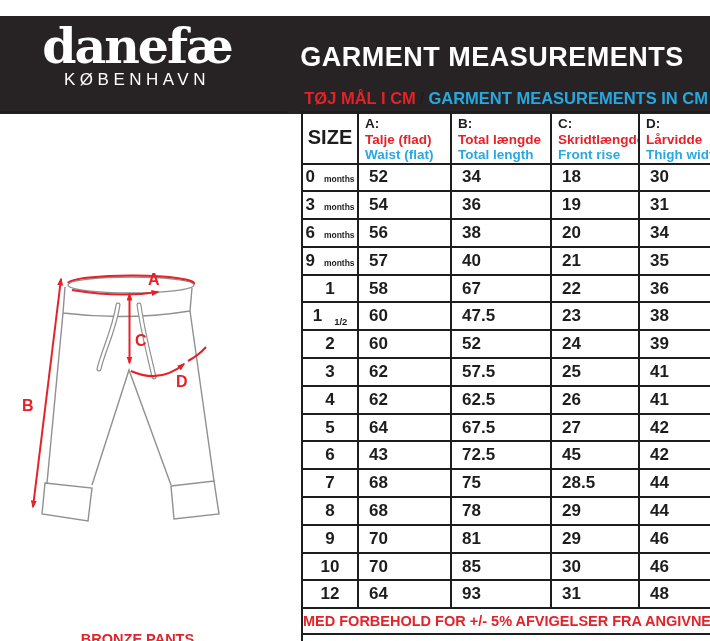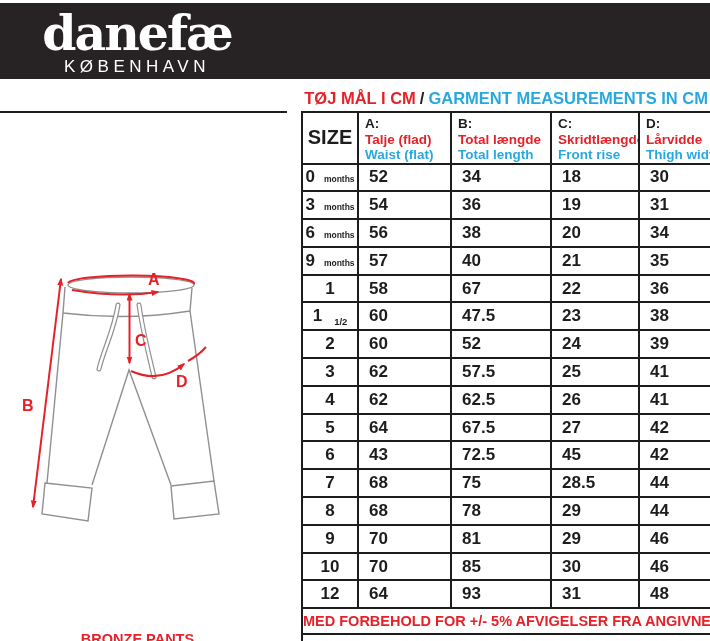--- a/index.html
+++ b/index.html
@@ -6,21 +6,21 @@
     --red:#e3222a; --blue:#29a8e0; --bar:#272324; --border:#1d1d1d;
     --ink:#1d1d1d; --gray:#909090;
   }
   *{box-sizing:border-box;}
   html,body{margin:0;padding:0;}
   body{
     position:relative;width:710px;height:641px;overflow:hidden;background:#fff;
     font-family:"Liberation Sans", sans-serif;color:var(--ink);
   }
   
-  .topbar{position:absolute;left:0;top:3px;width:710px;height:76px;background:var(--bar);}
+  .topbar{position:absolute;left:0;top:16px;width:710px;height:98px;background:var(--bar);}
   .logo{position:absolute;left:28px;top:1px;width:218px;text-align:center;color:#fff;}
   .logo-main{font-family:"DejaVu Serif", serif;font-weight:bold;font-size:49px;line-height:58px;letter-spacing:-2px;}
   .logo-sub{font-size:17px;letter-spacing:4.5px;line-height:14px;margin-top:-2px;}
   .bar-title{
     position:absolute;left:278px;top:26px;width:428px;text-align:center;color:#fff;
     font-size:27px;font-weight:bold;letter-spacing:.5px;white-space:nowrap;
   }
   
   .subtitle{position:absolute;left:285px;top:89px;width:423px;text-align:right;font-size:16.5px;font-weight:bold;white-space:nowrap;}
   .subtitle .da{color:var(--red);} .subtitle .sep{color:var(--ink);margin:0 4px;} .subtitle .en{color:var(--blue);}
@@ -55,20 +55,21 @@
   tr.note-en td{color:var(--blue);text-align:center;font-size:14px;vertical-align:top;padding:4px 0 0 0;white-space:nowrap;}
 </style>
 </head>
 <body>
 
 <div class="topbar">
   <div class="logo">
     <div class="logo-main">danefæ</div>
     <div class="logo-sub">KØBENHAVN</div>
   </div>
+  <div class="bar-title">GARMENT MEASUREMENTS</div>
 </div>
 
 <div class="subtitle">
   <span class="da">TØJ MÅL I CM</span><span class="sep">/</span><span class="en">GARMENT MEASUREMENTS IN CM</span>
 </div>
 
 <div class="left-top-border"></div>
 <svg class="diagram" width="285" height="528" viewBox="0 0 285 528">
   <defs>
     <marker id="arw" markerWidth="10" markerHeight="8" refX="6.5" refY="3" orient="auto-start-reverse" markerUnits="userSpaceOnUse">

